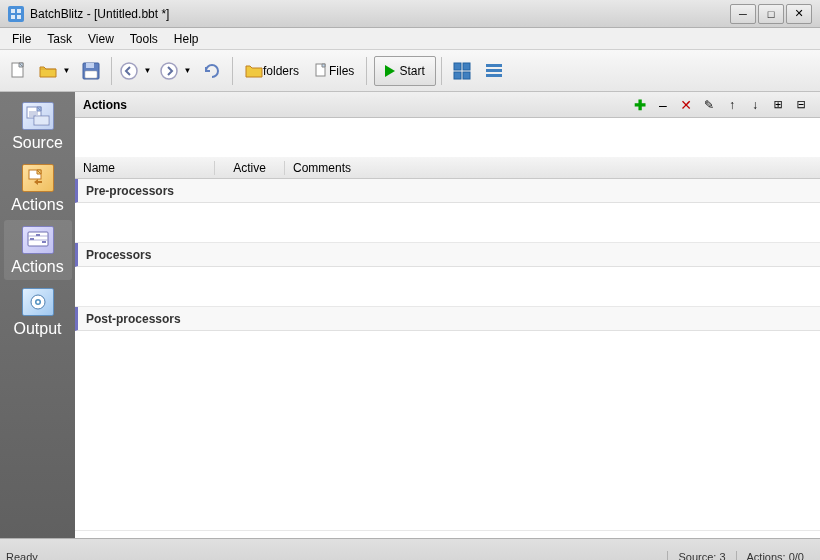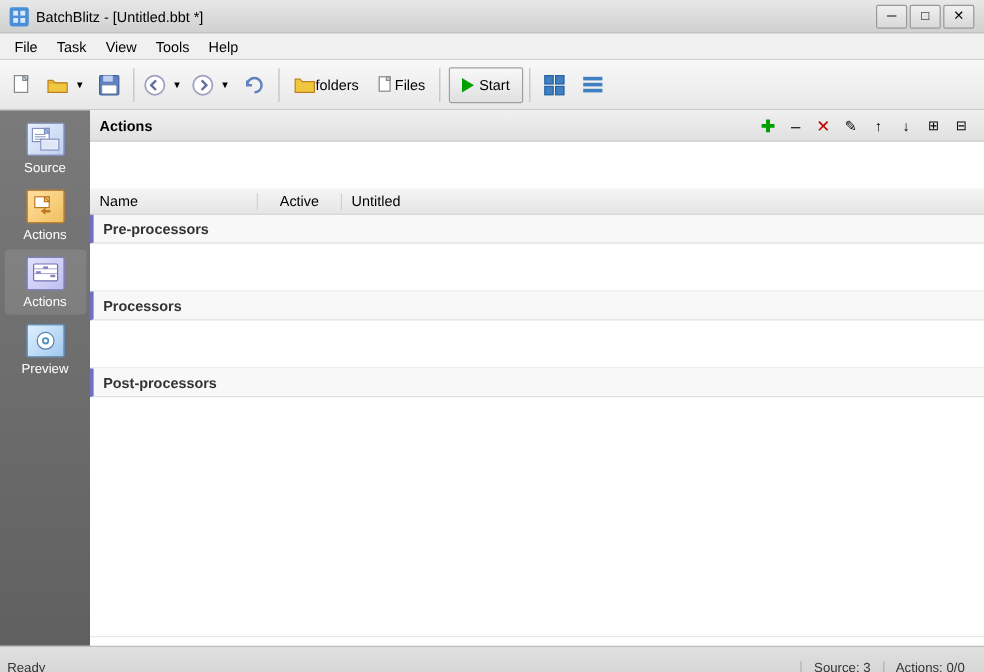--- a/index.html
+++ b/index.html
@@ -76,21 +76,21 @@
       padding-top: 4px;
       gap: 2px;
     }
     .sidebar-item {
       width: 68px; padding: 4px 2px;
       display: flex; flex-direction: column; align-items: center; gap: 2px;
       cursor: pointer; border-radius: 3px; color: white;
     }
     .sidebar-item.active { background: rgba(255,255,255,0.1); }
     .sidebar-icon { width: 32px; height: 32px; display: flex; align-items: center; justify-content: center; }
-    .sidebar-label { font-size: 11px; color: #fff; text-align: left; }
+    .sidebar-label { font-size: 16px; color: #fff; text-align: left; }
 
     
     .icon-source { width: 32px; height: 28px; background: linear-gradient(135deg, #e8f0ff, #c0d0f0); border: 1px solid #8090c0; border-radius: 2px; position: relative; display: flex; align-items: center; justify-content: center; }
     
     .icon-output { width: 32px; height: 28px; background: linear-gradient(135deg, #ffe0a0, #f0c060); border: 1px solid #c08030; border-radius: 2px; display: flex; align-items: center; justify-content: center; }
     
     .icon-actions { width: 32px; height: 28px; background: linear-gradient(135deg, #e0e0ff, #c0c0f0); border: 1px solid #8080c0; border-radius: 2px; display: flex; align-items: center; justify-content: center; }
     
     .icon-preview { width: 32px; height: 28px; background: linear-gradient(135deg, #e0f0ff, #a0c8f0); border: 1px solid #6090c0; border-radius: 2px; display: flex; align-items: center; justify-content: center; }
 
@@ -334,21 +334,21 @@
     <div class="sidebar-item">
       <div class="sidebar-icon">
         <div class="icon-preview">
           <svg width="24" height="20" viewBox="0 0 24 20">
             <circle cx="12" cy="10" r="7" fill="white" stroke="#5080b0" stroke-width="1"></circle>
             <circle cx="12" cy="10" r="3" fill="#5090c0"></circle>
             <circle cx="12" cy="10" r="1.5" fill="white"></circle>
           </svg>
         </div>
       </div>
-      <span class="sidebar-label">Preview</span>
+      <span class="sidebar-label">Output</span>
     </div>
   </div>
 
   <div class="content">
 
     <div class="actions-header">
       <span class="actions-title">Actions</span>
       <div class="actions-toolbar">
         <button class="action-tb-btn green" title="Add">✚</button>
         <button class="action-tb-btn" title="Remove" style="font-size:14px;">–</button>
@@ -358,21 +358,21 @@
         <button class="action-tb-btn" title="Move Down">↓</button>
         <button class="action-tb-btn" title="Expand All" style="font-size:11px;">⊞</button>
         <button class="action-tb-btn" title="Collapse All" style="font-size:11px;">⊟</button>
       </div>
     </div>
 
     <div class="actions-table">
       <div class="table-header">
         <div class="col-name">Name</div>
         <div class="col-active">Active</div>
-        <div class="col-comments">Untitled</div>
+        <div class="col-comments">Comments</div>
       </div>
 
       <div class="section-header">
         <span>Pre-processors</span>
       </div>
 
       <div style="height:40px; border-bottom: 1px solid #e8e8e8;"></div>
 
       <div class="section-header">
         <span>Processors</span>

